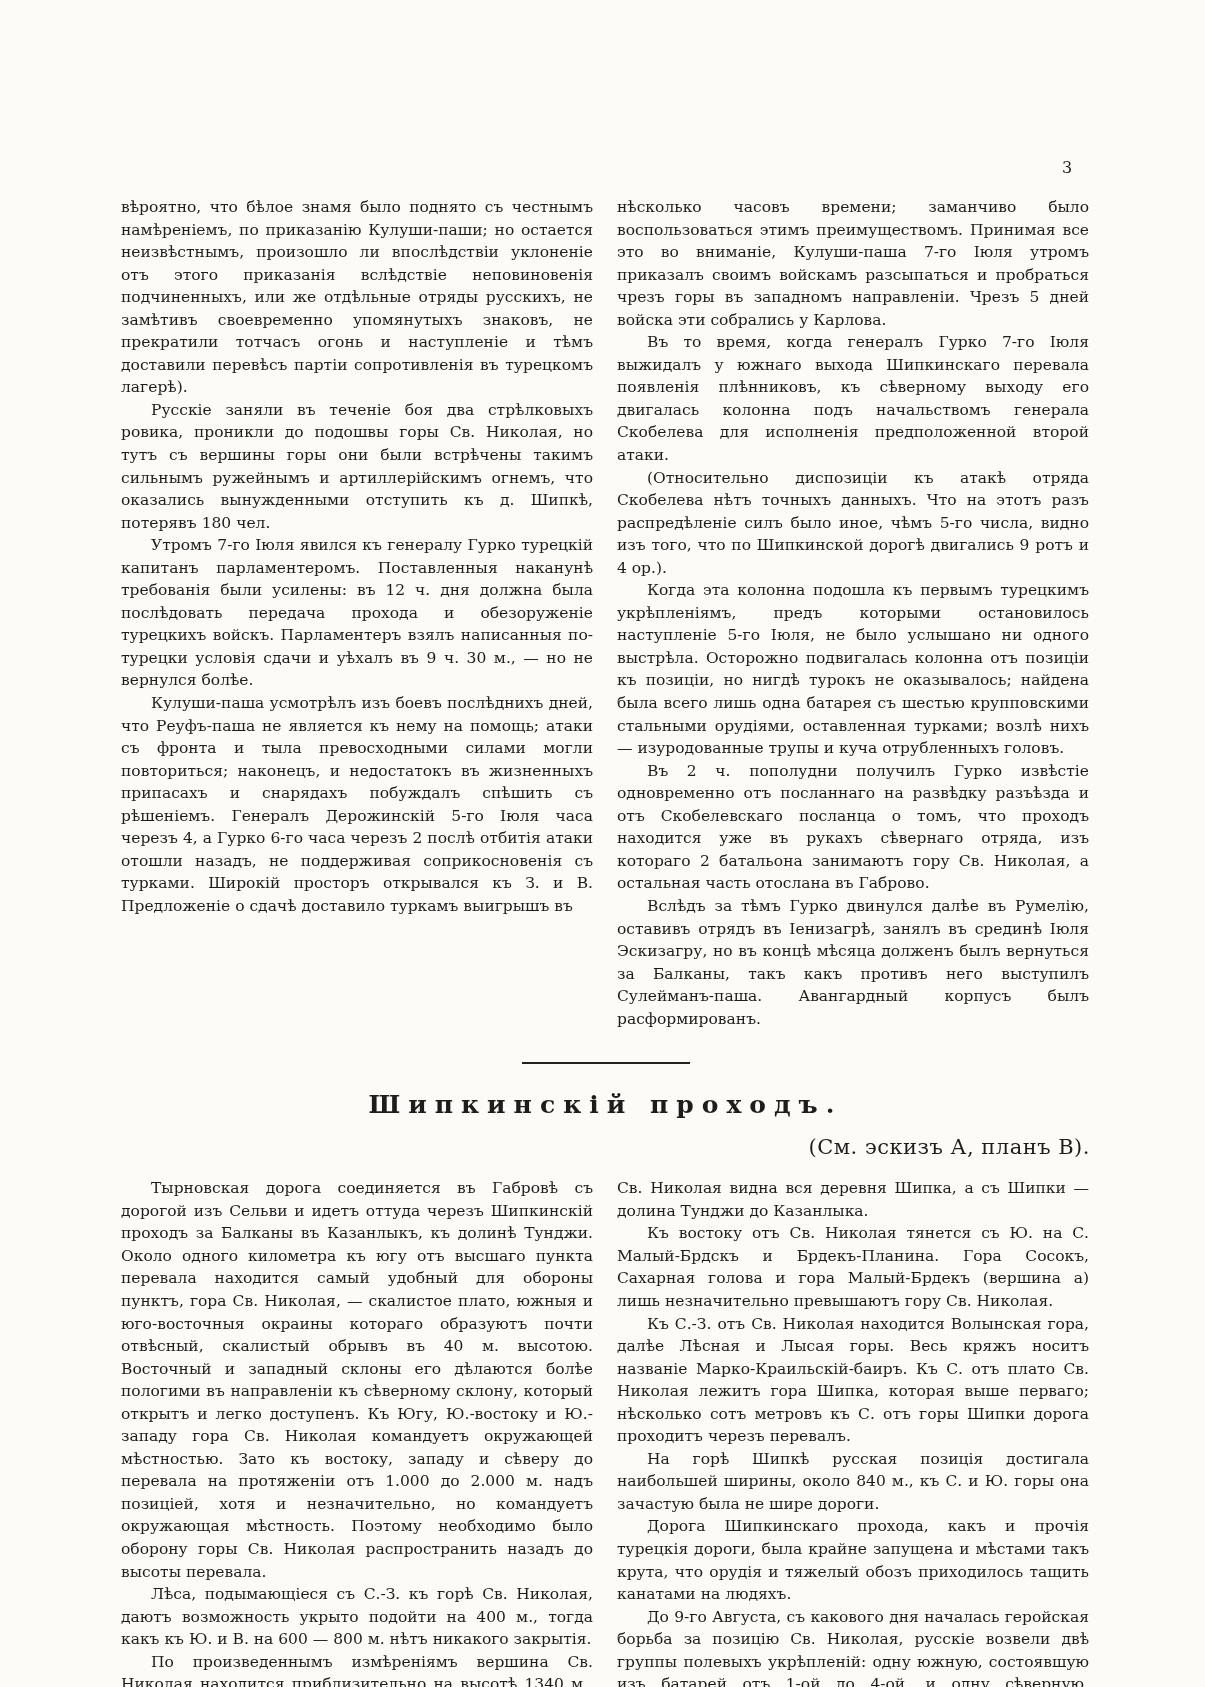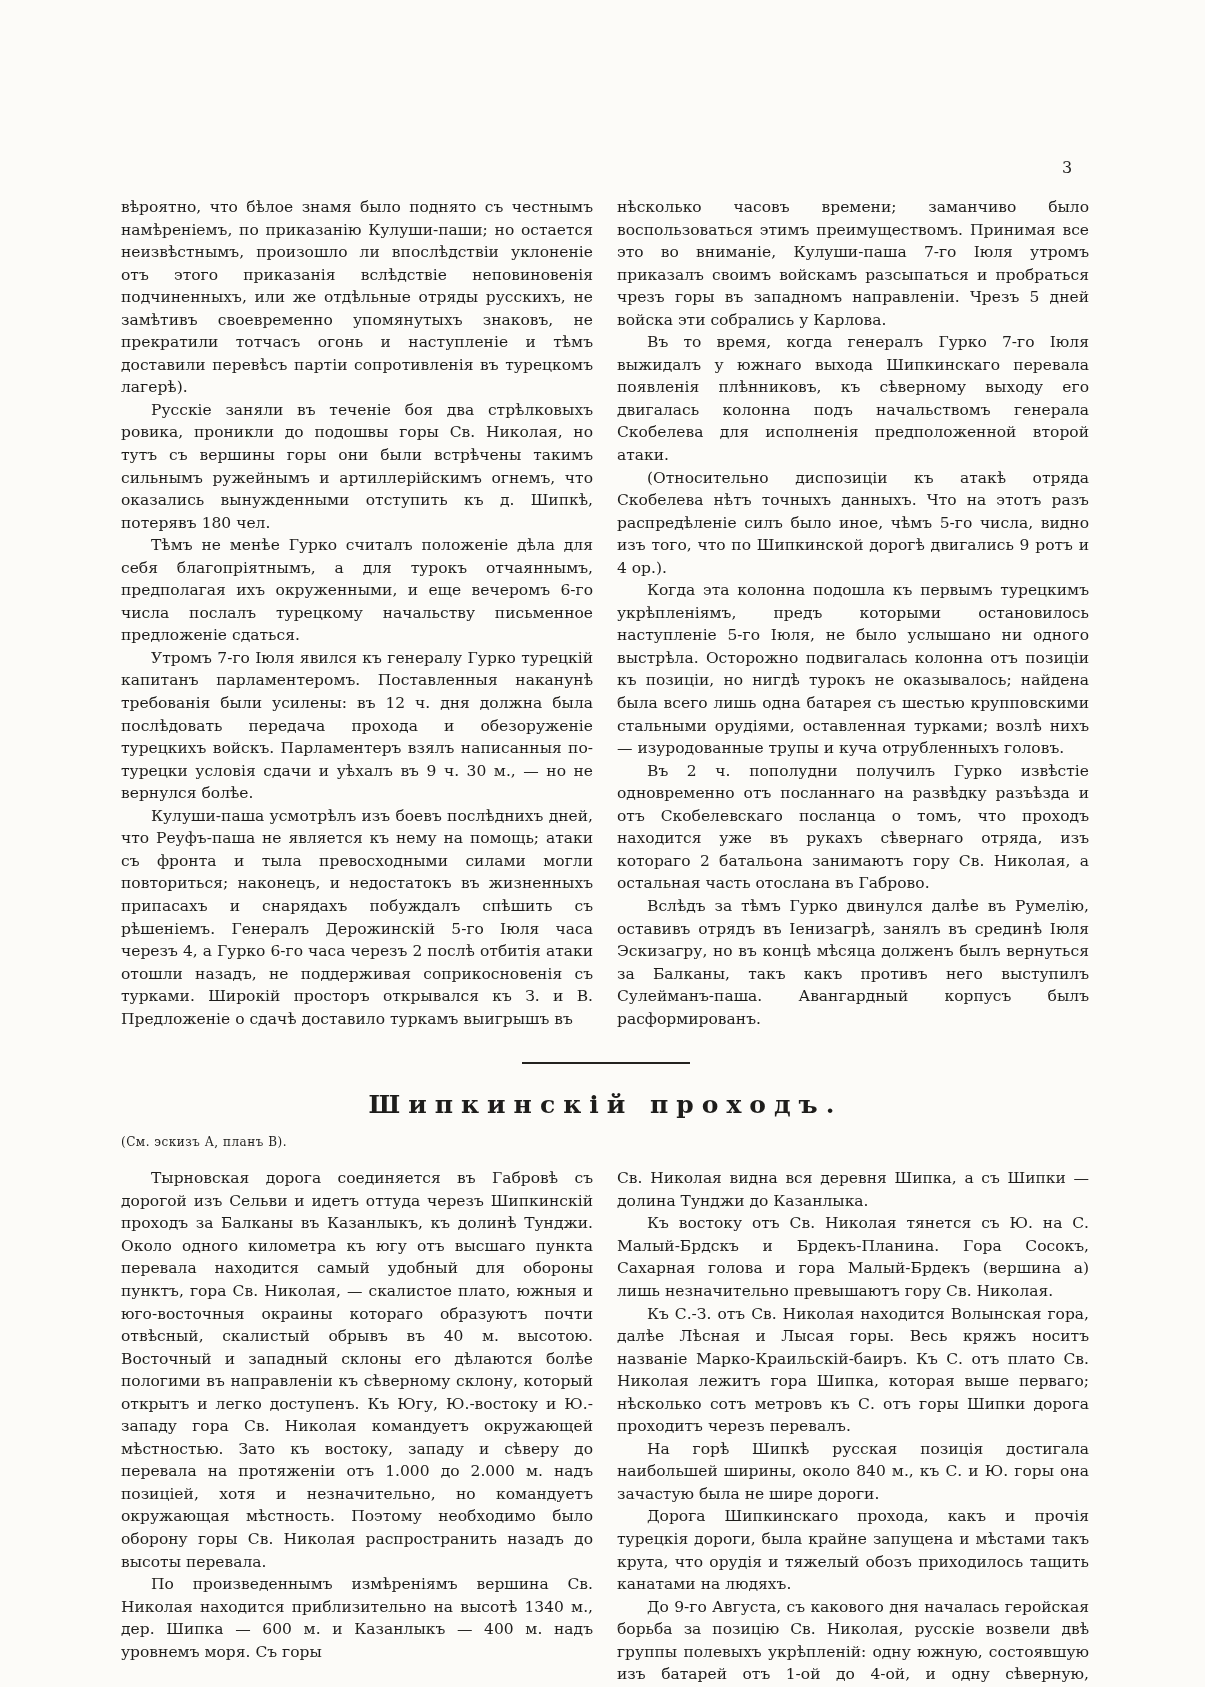--- a/index.html
+++ b/index.html
@@ -50,40 +50,39 @@
   }
   .section-title {
     margin: 26px 0 0 0;
     text-align: center;
     font-size: 25px;
     font-weight: bold;
     letter-spacing: 8px;
   }
   .section-subtitle {
     margin: 16px 0 0 0;
-    text-align: left;
-    font-size: 12px;
+    text-align: right;
+    font-size: 21px;
     letter-spacing: 0.5px;
   }
   .bottom-cols { margin-top: 18px; }
 </style>
 </head>
 <body>
 
 <div class="page">
 
   <div class="page-number">3</div>
 
   <div class="content">
 
     <div class="two-col">
       <div class="col">
         <p class="cont">вѣроятно, что бѣлое знамя было поднято съ честнымъ намѣреніемъ, по приказанію Кулуши-паши; но остается неизвѣстнымъ, произошло ли впослѣдствіи уклоненіе отъ этого приказанія вслѣдствіе неповиновенія подчиненныхъ, или же отдѣльные отряды русскихъ, не замѣтивъ своевременно упомянутыхъ знаковъ, не прекратили тотчасъ огонь и наступленіе и тѣмъ доставили перевѣсъ партіи сопротивленія въ турецкомъ лагерѣ).</p>
         <p>Русскіе заняли въ теченіе боя два стрѣлковыхъ ровика, проникли до подошвы горы Св. Николая, но тутъ съ вершины горы они были встрѣчены такимъ сильнымъ ружейнымъ и артиллерійскимъ огнемъ, что оказались вынужденными отступить къ д. Шипкѣ, потерявъ 180 чел.</p>
-        <p>Тѣмъ не менѣе Гурко считалъ положеніе дѣла для себя благопріятнымъ, а для турокъ отчаяннымъ, предполагая ихъ окруженными, и еще вечеромъ 6-го числа послалъ турецкому начальству письменное предложеніе сдаться.</p>
         <p>Утромъ 7-го Іюля явился къ генералу Гурко турецкій капитанъ парламентеромъ. Поставленныя наканунѣ требованія были усилены: въ 12 ч. дня должна была послѣдовать передача прохода и обезоруженіе турецкихъ войскъ. Парламентеръ взялъ написанныя по-турецки условія сдачи и уѣхалъ въ 9 ч. 30 м., — но не вернулся болѣе.</p>
         <p>Кулуши-паша усмотрѣлъ изъ боевъ послѣднихъ дней, что Реуфъ-паша не является къ нему на помощь; атаки съ фронта и тыла превосходными силами могли повториться; наконецъ, и недостатокъ въ жизненныхъ припасахъ и снарядахъ побуждалъ спѣшить съ рѣшеніемъ. Генералъ Дерожинскій 5-го Іюля часа черезъ 4, а Гурко 6-го часа черезъ 2 послѣ отбитія атаки отошли назадъ, не поддерживая соприкосновенія съ турками. Широкій просторъ открывался къ З. и В. Предложеніе о сдачѣ доставило туркамъ выигрышъ въ</p>
       </div>
       <div class="col-divider"></div>
       <div class="col">
         <p class="cont">нѣсколько часовъ времени; заманчиво было воспользоваться этимъ преимуществомъ. Принимая все это во вниманіе, Кулуши-паша 7-го Іюля утромъ приказалъ своимъ войскамъ разсыпаться и пробраться чрезъ горы въ западномъ направленіи. Чрезъ 5 дней войска эти собрались у Карлова.</p>
         <p>Въ то время, когда генералъ Гурко 7-го Іюля выжидалъ у южнаго выхода Шипкинскаго перевала появленія плѣнниковъ, къ сѣверному выходу его двигалась колонна подъ начальствомъ генерала Скобелева для исполненія предположенной второй атаки.</p>
         <p>(Относительно диспозиціи къ атакѣ отряда Скобелева нѣтъ точныхъ данныхъ. Что на этотъ разъ распредѣленіе силъ было иное, чѣмъ 5-го числа, видно изъ того, что по Шипкинской дорогѣ двигались 9 ротъ и 4 ор.).</p>
         <p>Когда эта колонна подошла къ первымъ турецкимъ укрѣпленіямъ, предъ которыми остановилось наступленіе 5-го Іюля, не было услышано ни одного выстрѣла. Осторожно подвигалась колонна отъ позиціи къ позиціи, но нигдѣ турокъ не оказывалось; найдена была всего лишь одна батарея съ шестью крупповскими стальными орудіями, оставленная турками; возлѣ нихъ — изуродованные трупы и куча отрубленныхъ головъ.</p>
         <p>Въ 2 ч. пополудни получилъ Гурко извѣстіе одновременно отъ посланнаго на развѣдку разъѣзда и отъ Скобелевскаго посланца о томъ, что проходъ находится уже въ рукахъ сѣвернаго отряда, изъ котораго 2 батальона занимаютъ гору Св. Николая, а остальная часть отослана въ Габрово.</p>
@@ -91,20 +90,21 @@
       </div>
     </div>
 
     <div class="section-break"></div>
     <h1 class="section-title">Шипкинскій проходъ.</h1>
     <div class="section-subtitle">(См. эскизъ А, планъ В).</div>
 
     <div class="two-col bottom-cols">
       <div class="col">
         <p>Тырновская дорога соединяется въ Габровѣ съ дорогой изъ Сельви и идетъ оттуда черезъ Шипкинскій проходъ за Балканы въ Казанлыкъ, къ долинѣ Тунджи. Около одного километра къ югу отъ высшаго пункта перевала находится самый удобный для обороны пунктъ, гора Св. Николая, — скалистое плато, южныя и юго-восточныя окраины котораго образуютъ почти отвѣсный, скалистый обрывъ въ 40 м. высотою. Восточный и западный склоны его дѣлаются болѣе пологими въ направленіи къ сѣверному склону, который открытъ и легко доступенъ. Къ Югу, Ю.-востоку и Ю.-западу гора Св. Николая командуетъ окружающей мѣстностью. Зато къ востоку, западу и сѣверу до перевала на протяженіи отъ 1.000 до 2.000 м. надъ позиціей, хотя и незначительно, но командуетъ окружающая мѣстность. Поэтому необходимо было оборону горы Св. Николая распространить назадъ до высоты перевала.</p>
+        <p>Лѣса, подымающіеся съ С.-З. къ горѣ Св. Николая, даютъ возможность укрыто подойти на 400 м., тогда какъ къ Ю. и В. на 600 — 800 м. нѣтъ никакого закрытія.</p>
         <p>По произведеннымъ измѣреніямъ вершина Св. Николая находится приблизительно на высотѣ 1340 м., дер. Шипка — 600 м. и Казанлыкъ — 400 м. надъ уровнемъ моря. Съ горы</p>
       </div>
       <div class="col-divider"></div>
       <div class="col">
         <p class="cont">Св. Николая видна вся деревня Шипка, а съ Шипки — долина Тунджи до Казанлыка.</p>
         <p>Къ востоку отъ Св. Николая тянется съ Ю. на С. Малый-Брдскъ и Брдекъ-Планина. Гора Сосокъ, Сахарная голова и гора Малый-Брдекъ (вершина а) лишь незначительно превышаютъ гору Св. Николая.</p>
         <p>Къ С.-З. отъ Св. Николая находится Волынская гора, далѣе Лѣсная и Лысая горы. Весь кряжъ носитъ названіе Марко-Краильскій-баиръ. Къ С. отъ плато Св. Николая лежитъ гора Шипка, которая выше перваго; нѣсколько сотъ метровъ къ С. отъ горы Шипки дорога проходитъ черезъ перевалъ.</p>
         <p>На горѣ Шипкѣ русская позиція достигала наибольшей ширины, около 840 м., къ С. и Ю. горы она зачастую была не шире дороги.</p>
         <p>Дорога Шипкинскаго прохода, какъ и прочія турецкія дороги, была крайне запущена и мѣстами такъ крута, что орудія и тяжелый обозъ приходилось тащить канатами на людяхъ.</p>
         <p>До 9-го Августа, съ какового дня началась геройская борьба за позицію Св. Николая, русскіе возвели двѣ группы полевыхъ укрѣпленій: одну южную, состоявшую изъ батарей отъ 1-ой до 4-ой, и одну сѣверную, состоявшую изъ</p>

